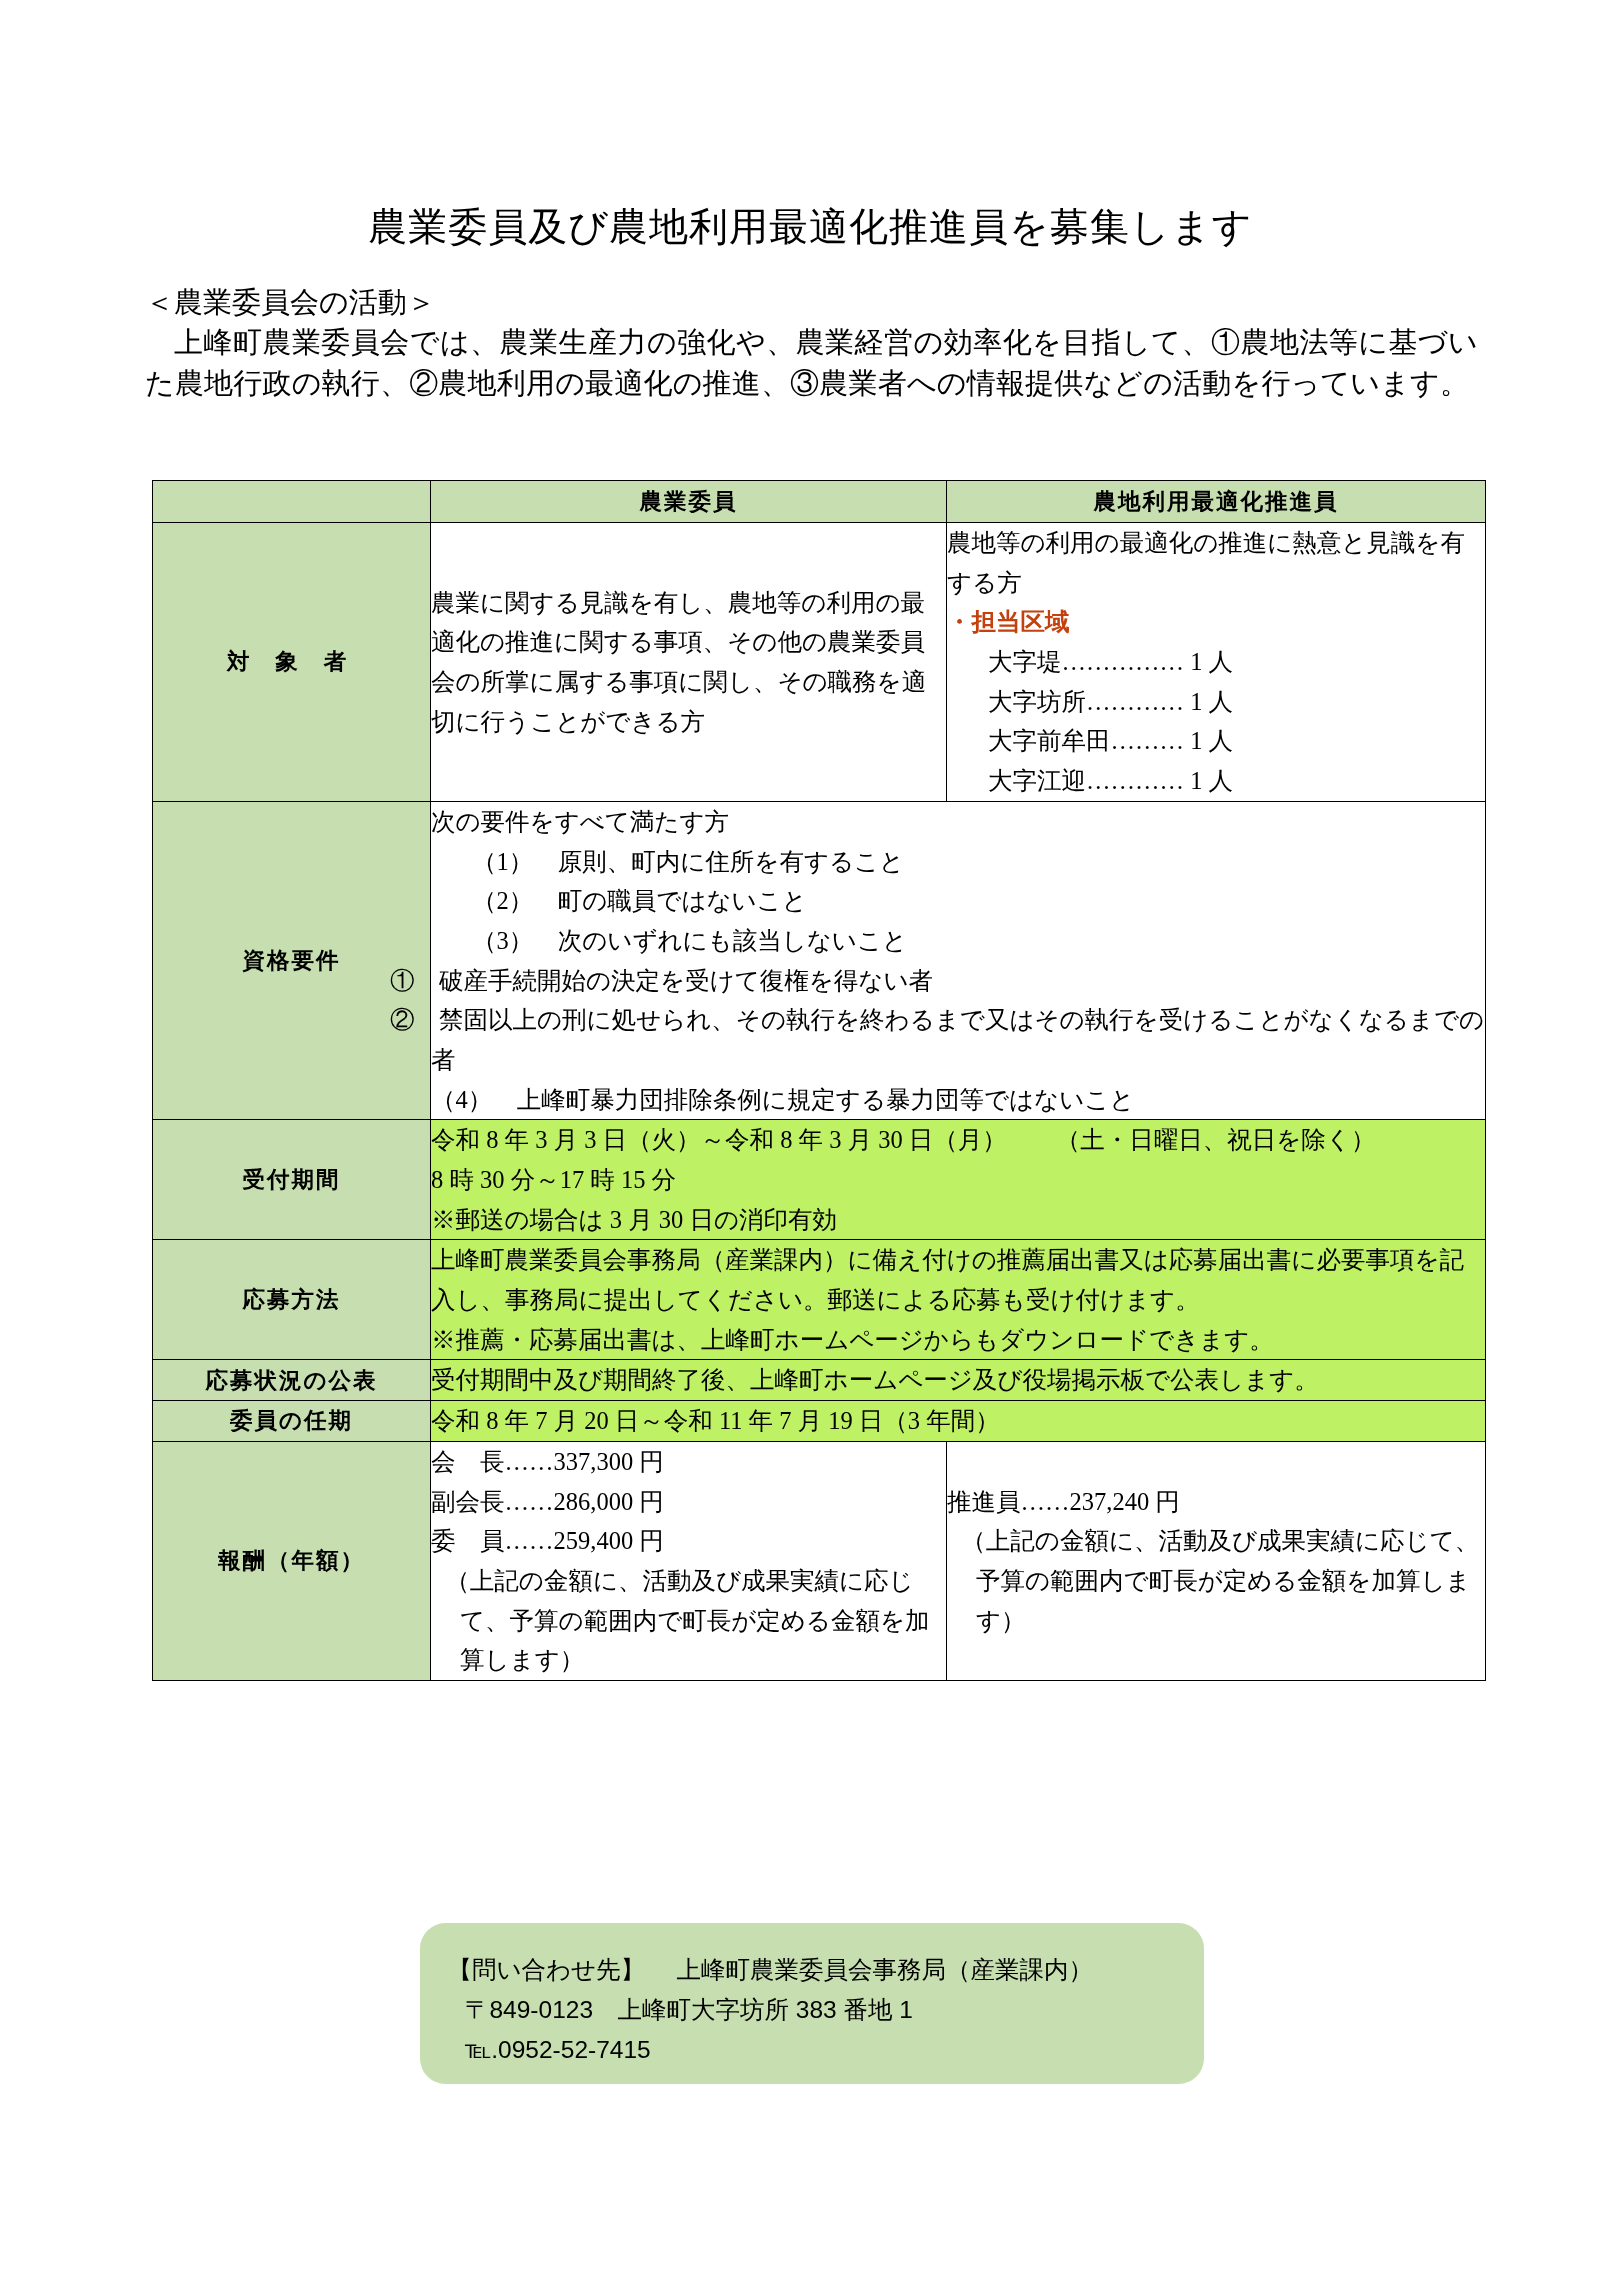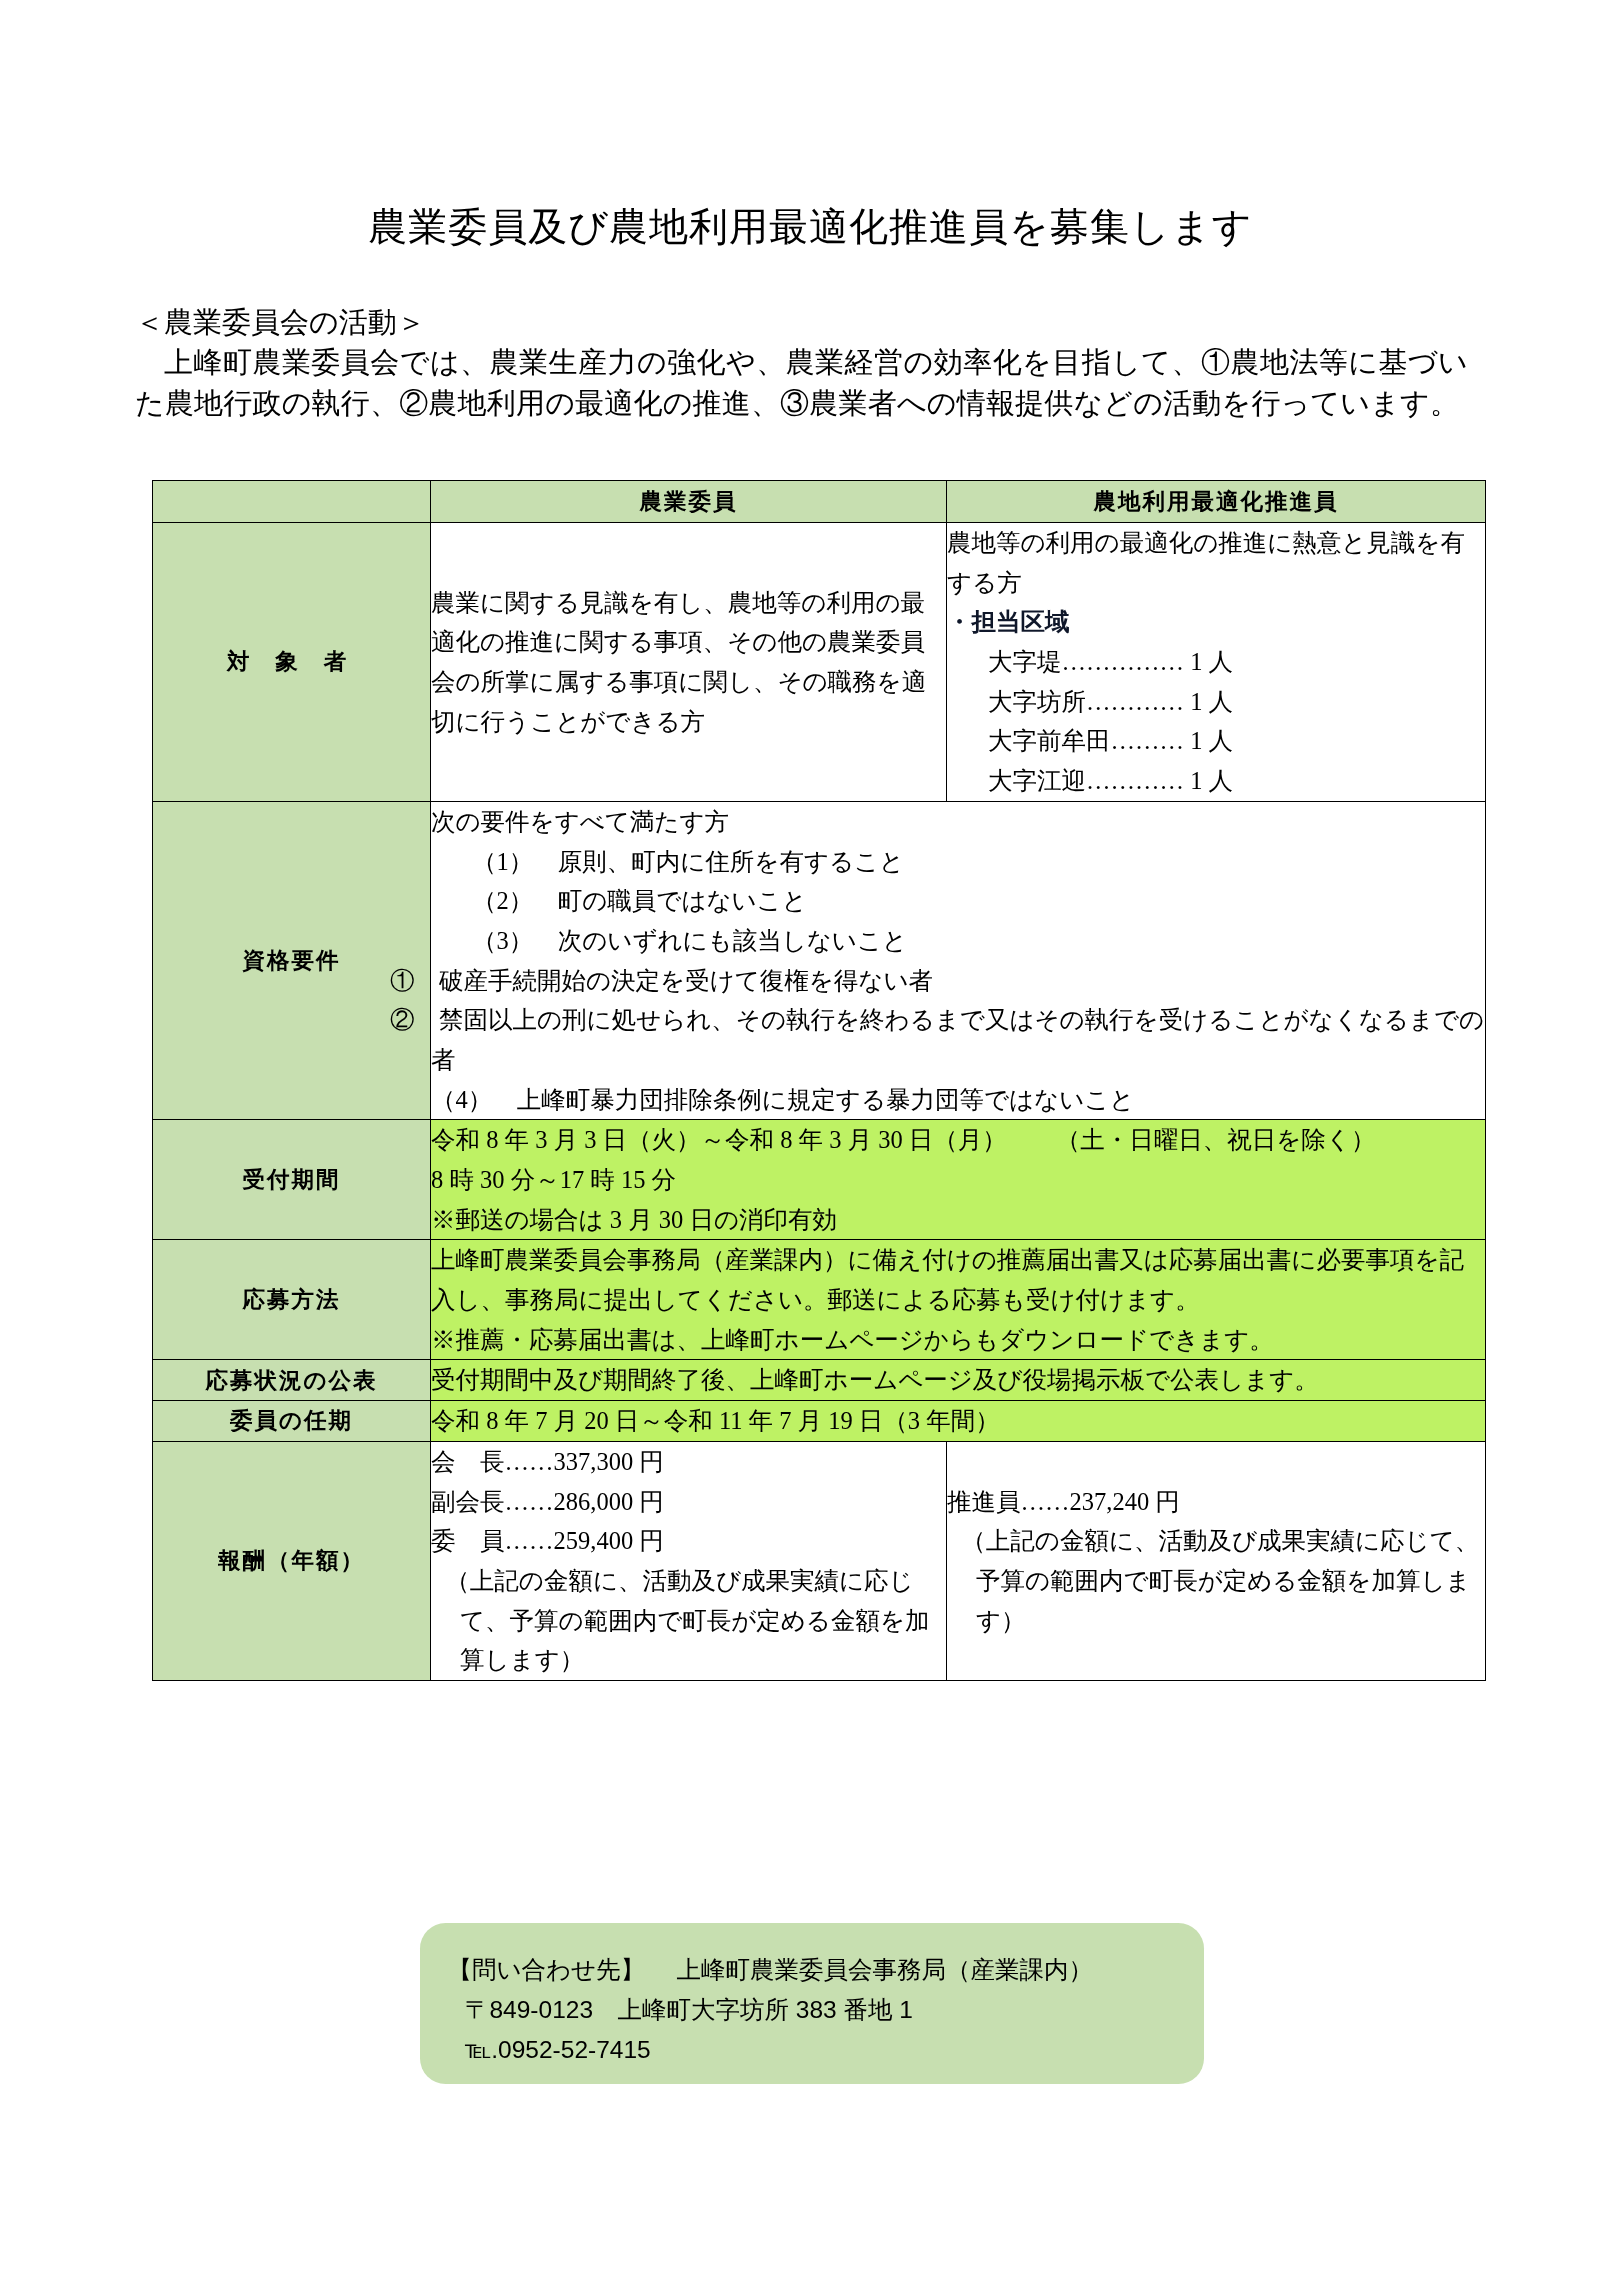--- a/index.html
+++ b/index.html
@@ -34,23 +34,22 @@
     font-size: 39px;
     font-weight: normal;
     letter-spacing: 1px;
     font-family: "Liberation Serif", "DejaVu Serif", serif;
   }
 
   
   .intro {
     position: absolute;
     top: 282px;
-    left: 135px;
+    left: 145px;
     width: 1333px;
-    margin-top: 20px;
   }
   .intro-heading {
     font-size: 29px;
     line-height: 1.38;
     letter-spacing: 0px;
   }
   .intro-body {
     font-size: 29px;
     line-height: 1.42;
     text-align: justify;
@@ -115,21 +114,21 @@
     background: #bef264;
     padding: 9.8px 13.7px 9.8px 13.7px;
     font-size: 24.5px;
     line-height: 1.62;
     vertical-align: middle;
   }
   .cell p { margin: 0; }
   .cell-tight p { margin: 0; }
 
   .green-label {
-    color: #0f172a;
+    color: #c2410c;
     font-weight: bold;
   }
   .indent-1 { padding-left: 41px; }
   .hang-2 {
     text-indent: -41px;
   }
   .hang-paren {
     padding-left: 29px;
     text-indent: -14.7px;
   }

